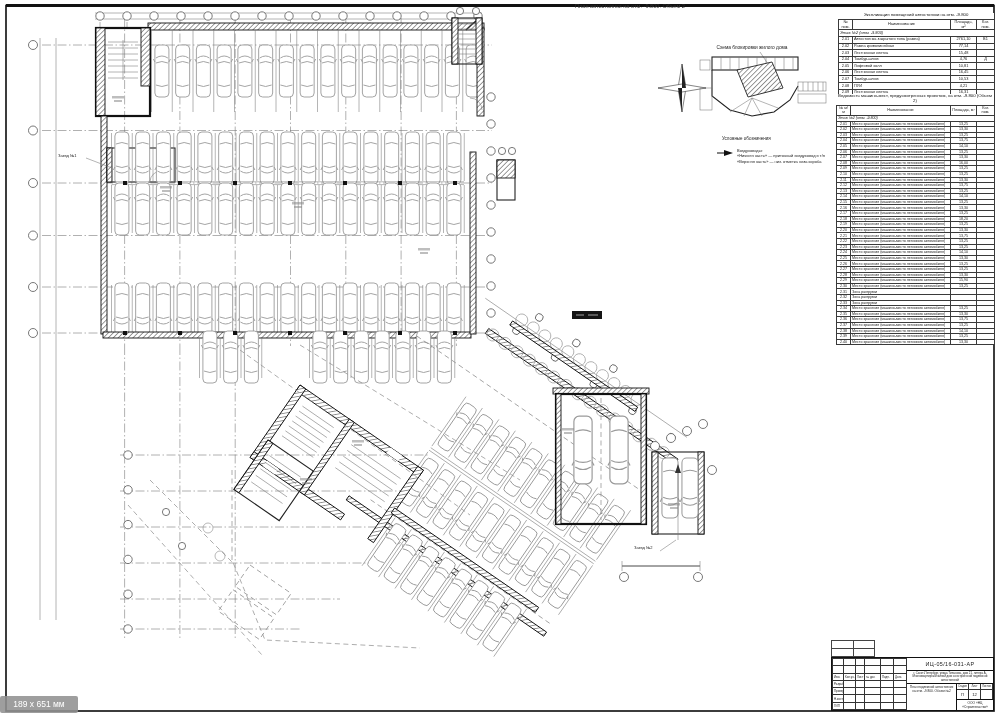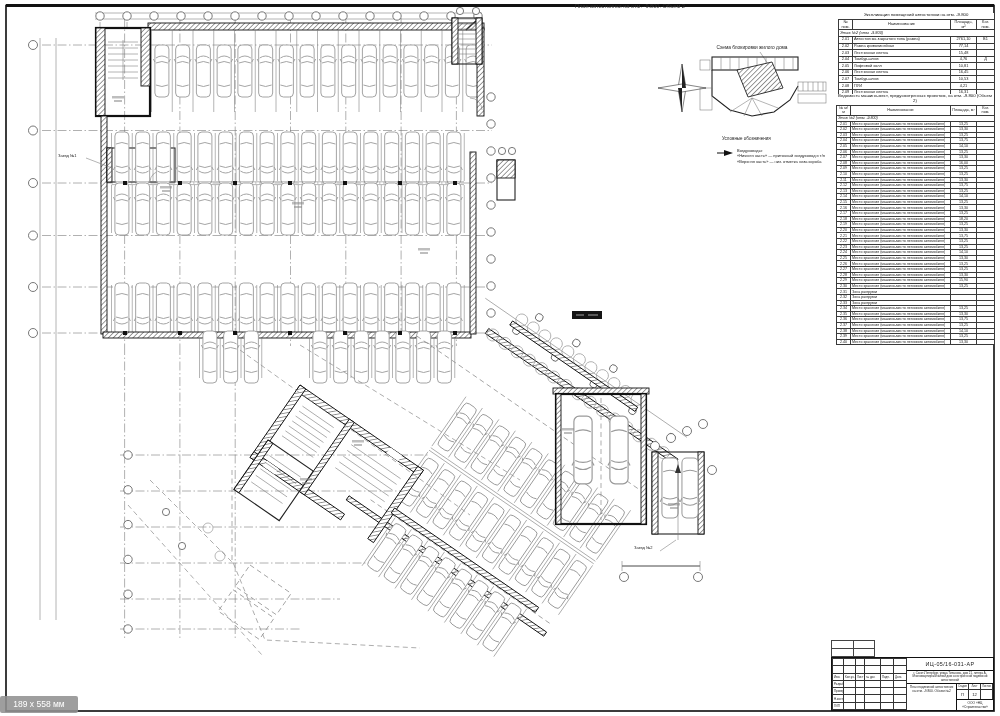--- a/index.html
+++ b/index.html
@@ -755,21 +755,21 @@
           <rect x="670" y="507" width="8" height="2"></rect>
         <rect x="352" y="440" width="12" height="2.5"></rect>
           <rect x="354" y="444" width="8" height="2"></rect>
         <rect x="300" y="478" width="12" height="2.5"></rect>
           <rect x="302" y="482" width="8" height="2"></rect>
       </g>
     </g>
   </svg>
 
   <div class="doc-title">План автостоянки на отм. -9.800. Объем 2</div>
-  <div class="size-badge">189 x 558 мм</div>
+  <div class="size-badge">189 x 651 мм</div>
 
   <div class="sched" id="t1" style="left:838px;top:13px;width:156px">
     <div class="cap">Экспликация помещений автостоянки на отм. -9.800</div>
     <table>
         <colgroup>
           <col style="width:14px">
           <col style="width:98px">
           <col style="width:26px">
           <col style="width:18px">
         </colgroup>

